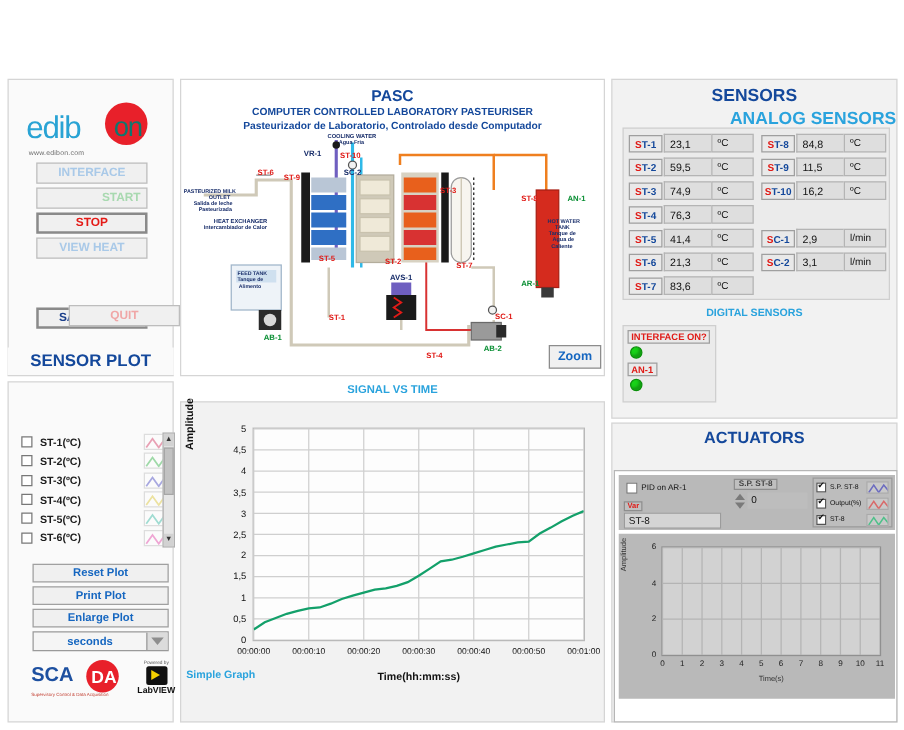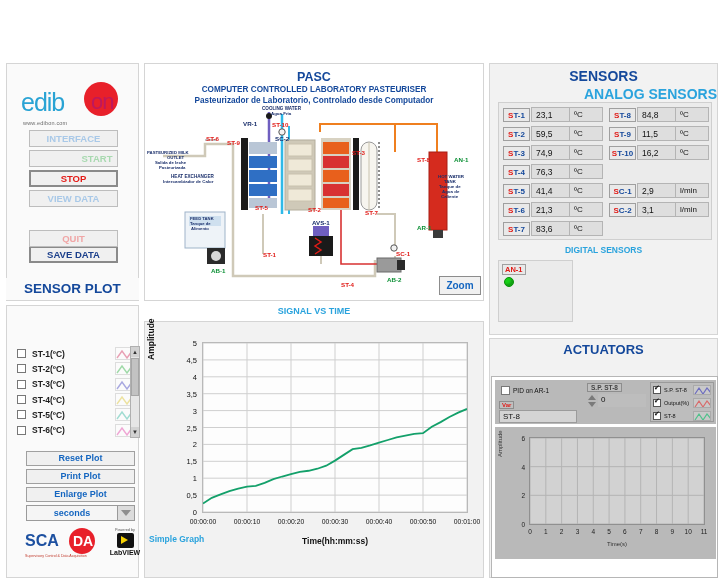--- a/index.html
+++ b/index.html
@@ -11,32 +11,32 @@
     font-size:9px; color:#222;
     position:relative;
   }
   .panel { position:absolute; background:#f2f2f2; border:1px solid #c9c9c9; }
 
   
   #left-top { left:6px; top:63px; width:133px; height:238px; background:#fafafa; border:1px solid #d5d5d5; }
   .edibon-logo { position:absolute; left:14px; top:18px; width:105px; height:46px; }
   .edibon-text { font-family:"Liberation Sans", sans-serif; font-size:25px; color:#29a3d4; letter-spacing:-1px; font-weight:400; position:absolute; left:0; top:6px;}
   .edibon-dot { position:absolute; left:63px; top:0px; width:34px; height:34px; border-radius:50%; background:#e8202a; }
-  .edibon-on { position:absolute; left:70px; top:7px; font-size:22px; color:#be185d; letter-spacing:-1px;}
+  .edibon-on { position:absolute; left:70px; top:7px; font-size:22px; color:#0f766e; letter-spacing:-1px;}
   .edibon-url { position:absolute; left:2px; top:38px; font-size:5.5px; color:#6b6b6b; letter-spacing:.2px;}
 
   .ctrl-btn { position:absolute; left:22px; width:89px; height:17px; line-height:15px; text-align:center;
               font-weight:bold; font-size:9.5px; background:#f0f0f0; border:1px solid #bdbdbd; }
   .ctrl-btn.strong { border:2px solid #8a8a8a; line-height:13px;}
   #btn-calibrate { top:66px;  color:#a9c9e8; }
   #btn-start     { top:86px;  color:#a8d9b0;padding-left:47px; }
   #btn-stop      { top:106px; color:#e41b17; }
   #btn-viewdata  { top:126px; color:#a9c9e8; }
   #btn-savedata  { top:146px; color:#1b3f8b;margin-top:36px; }
-  #btn-quit      { top:166px; color:#f0a6a6; }
+  #btn-quit      { top:180px; color:#f0a6a6;margin-left:26px; }
 
   #sensor-plot-title { position:absolute; left:6px; top:278px; width:133px; height:22px;
     line-height:22px; text-align:center; font-size:13.5px; font-weight:bold; color:#14489b; background:#fafafa;}
 
   #left-bottom { left:6px; top:305px; width:133px; height:273px; background:#fafafa; border:1px solid #d5d5d5; }
 
   .dropdown { position:absolute; background:#f5f5f5; border:1px solid #9a9a9a; display:flex; align-items:center; }
   .dropdown .dd-label { flex:1; text-align:center; font-weight:bold; color:#1566c0; font-size:9px; }
   .dd-arrow { width:17px; height:100%; background:#dcdcdc; border-left:1px solid #9a9a9a;
               display:flex; align-items:center; justify-content:center; }
@@ -163,21 +163,21 @@
 <div class="panel" id="left-top">
   <div class="edibon-logo">
     <span class="edibon-text">edib</span>
     <span class="edibon-dot"></span>
     <span class="edibon-on">on</span>
     <span class="edibon-url">www.edibon.com</span>
   </div>
   <div class="ctrl-btn" id="btn-calibrate">INTERFACE</div>
   <div class="ctrl-btn" id="btn-start">START</div>
   <div class="ctrl-btn strong" id="btn-stop">STOP</div>
-  <div class="ctrl-btn" id="btn-viewdata">VIEW DATA</div>
+  <div class="ctrl-btn" id="btn-viewdata">VIEW HEAT</div>
   <div class="ctrl-btn strong" id="btn-savedata">SAVE DATA</div>
   <div class="ctrl-btn" id="btn-quit">QUIT</div>
 </div>
 
 <div id="sensor-plot-title">SENSOR PLOT</div>
 
 <div class="panel" id="left-bottom">
 
   <div id="legend-box">
       <div class="legend-row">
@@ -497,20 +497,21 @@
         </div>
         <div class="srow" style="top: 98px; left: 110px;">
           <span class="stag"><span class="l1">S</span><span class="l2">C-2</span></span>
           <span class="sval">3,1</span>
           <span class="sunit">l/min</span>
         </div>
       </div>
   </div>
   <div id="digital-title">DIGITAL SENSORS</div>
   <div id="digital-box">
+      <div><span class="dig-tag">INTERFACE ON?</span><div class="led"></div></div>
       <div><span class="dig-tag">AN-1</span><div class="led"></div></div>
     </div>
 </div>
 
 <div class="panel" id="act-panel">
   <div id="act-title">ACTUATORS</div>
   <div id="pid-body">
 
     <div id="pid-ctrlbar">
       <div class="pid-cb">

